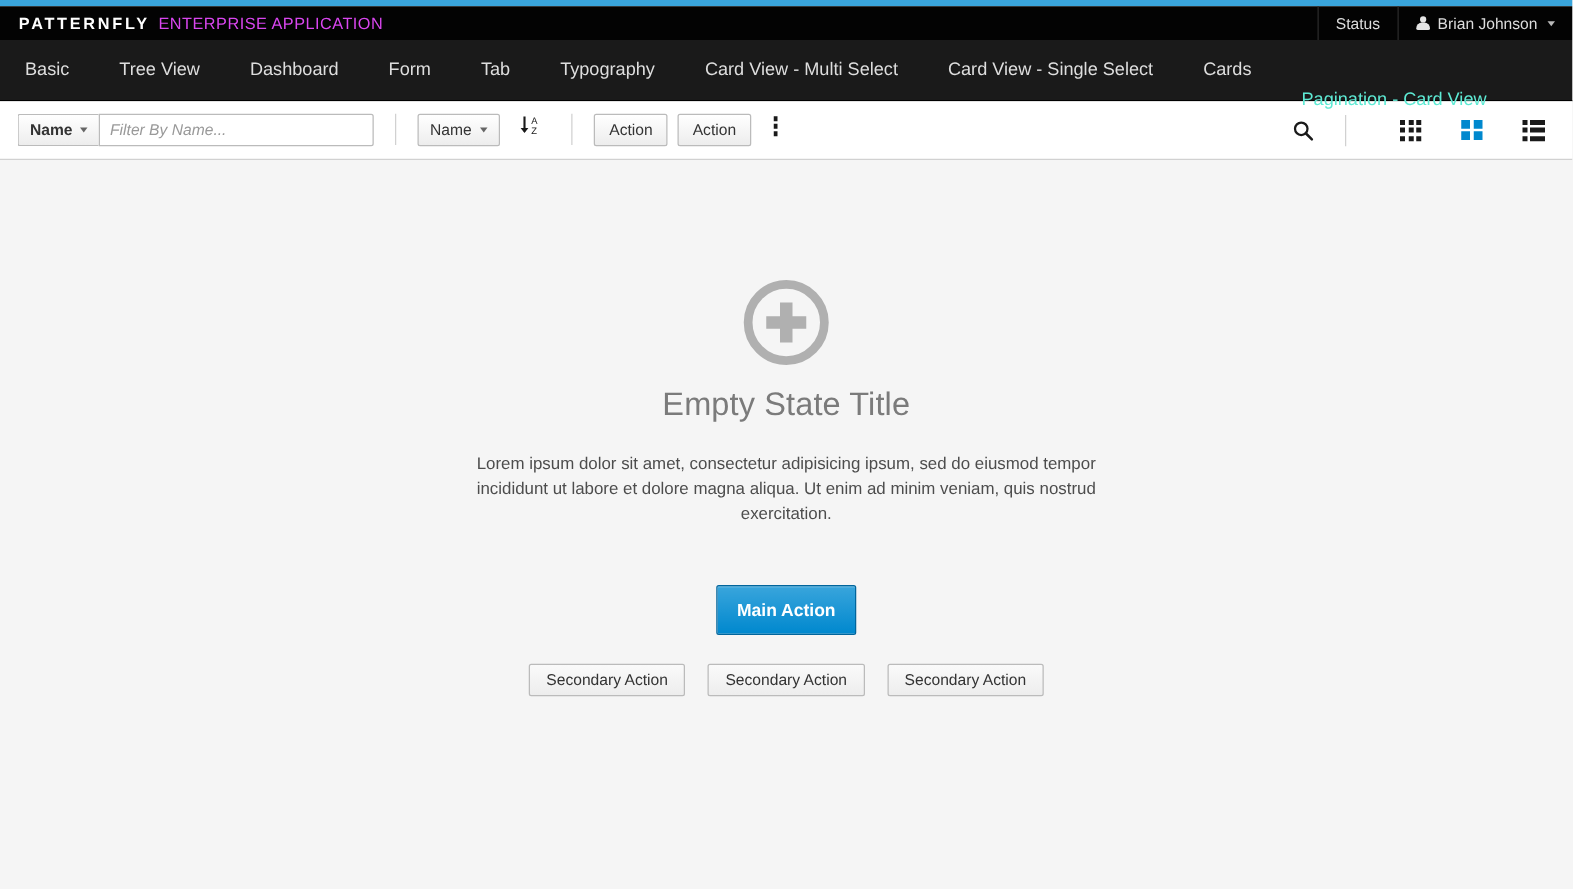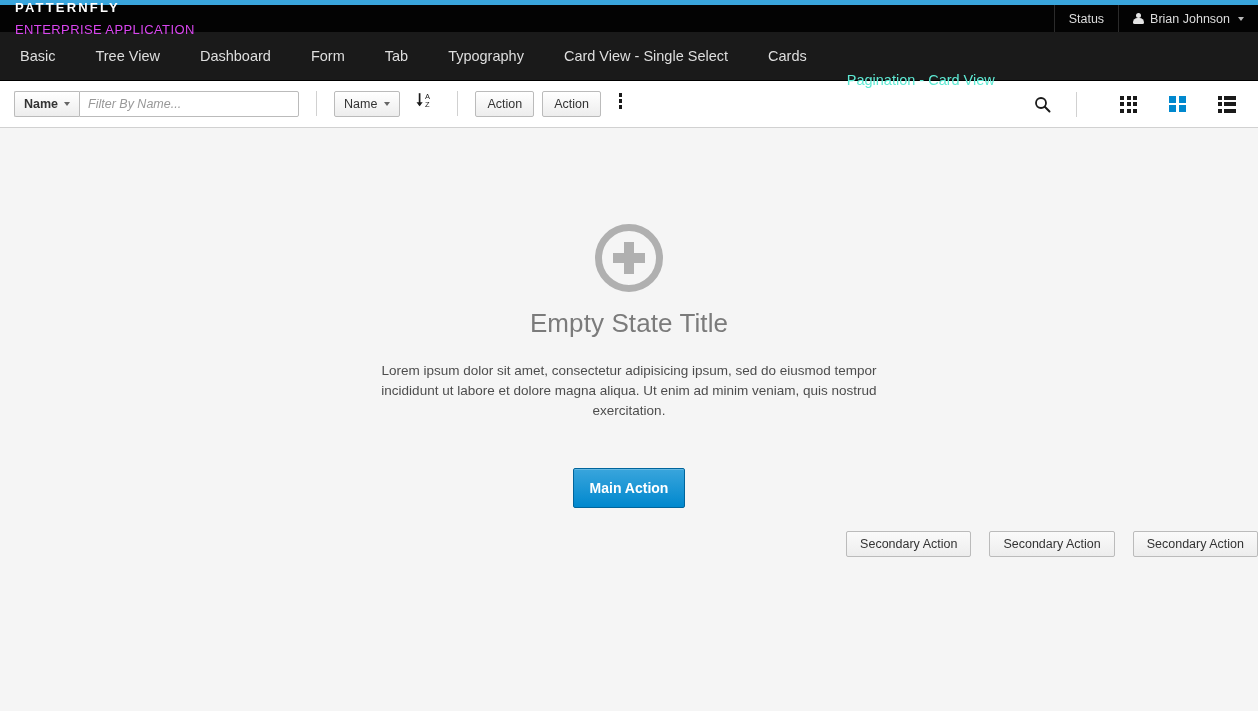--- a/index.html
+++ b/index.html
@@ -26,21 +26,20 @@
     display: flex;
     align-items: center;
     position: relative;
   }
   .brand {
     padding-left: 15px;
     display: flex;
     align-items: baseline;
     gap: 7px;
     white-space: nowrap;
-    flex-direction: column;
   }
   .brand-name {
     color: #ffffff;
     font-size: 13px;
     font-weight: bold;
     letter-spacing: 2.2px;
   }
   .brand-sub {
     color: #d946ef;
     font-size: 13px;
@@ -324,21 +323,21 @@
     font-weight: bold;
     font-family: inherit;
     padding: 0 16px;
     height: 40px;
     cursor: pointer;
     box-shadow: inset 0 1px 0 rgba(255,255,255,0.22);
   }
   .secondary-row {
     margin-top: 23px;
     display: flex;
-    justify-content: flex-end;
+    justify-content: center;
     gap: 18px;
   }
   .btn-secondary {
     background: linear-gradient(to bottom, #fafafa 0%, #ededed 100%);
     border: 1px solid #bbbbbb;
     border-radius: 2px;
     color: #333333;
     font-size: 12.5px;
     font-family: inherit;
     padding: 0 13px;
@@ -369,20 +368,21 @@
   </div>
 </div>
 
 <div class="navbar">
   <button class="nav-item">Basic</button>
   <button class="nav-item">Tree View</button>
   <button class="nav-item">Dashboard</button>
   <button class="nav-item">Form</button>
   <button class="nav-item">Tab</button>
   <button class="nav-item">Typography</button>
+  <button class="nav-item">Card View - Multi Select</button>
   <button class="nav-item">Card View - Single Select</button>
   <button class="nav-item">Cards</button>
   <button class="nav-item active">Pagination - Card View</button>
 </div>
 
 <div class="toolbar">
   <div class="tb-left">
 
     <div class="input-group">
       <button class="ig-btn">

